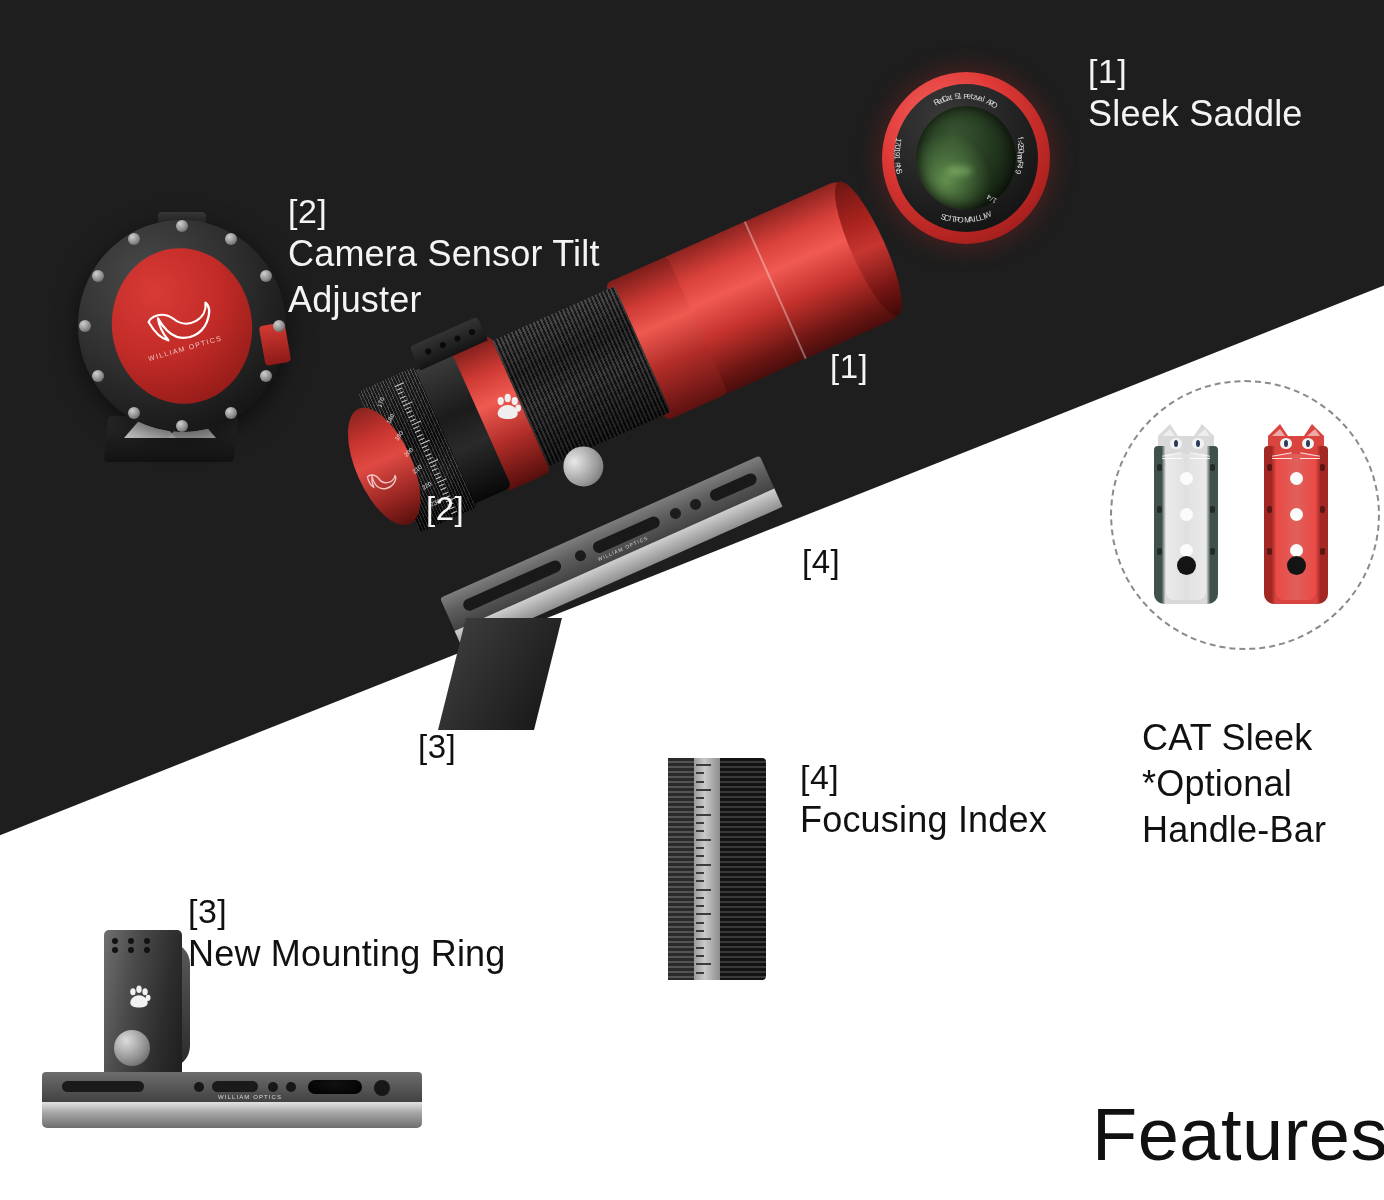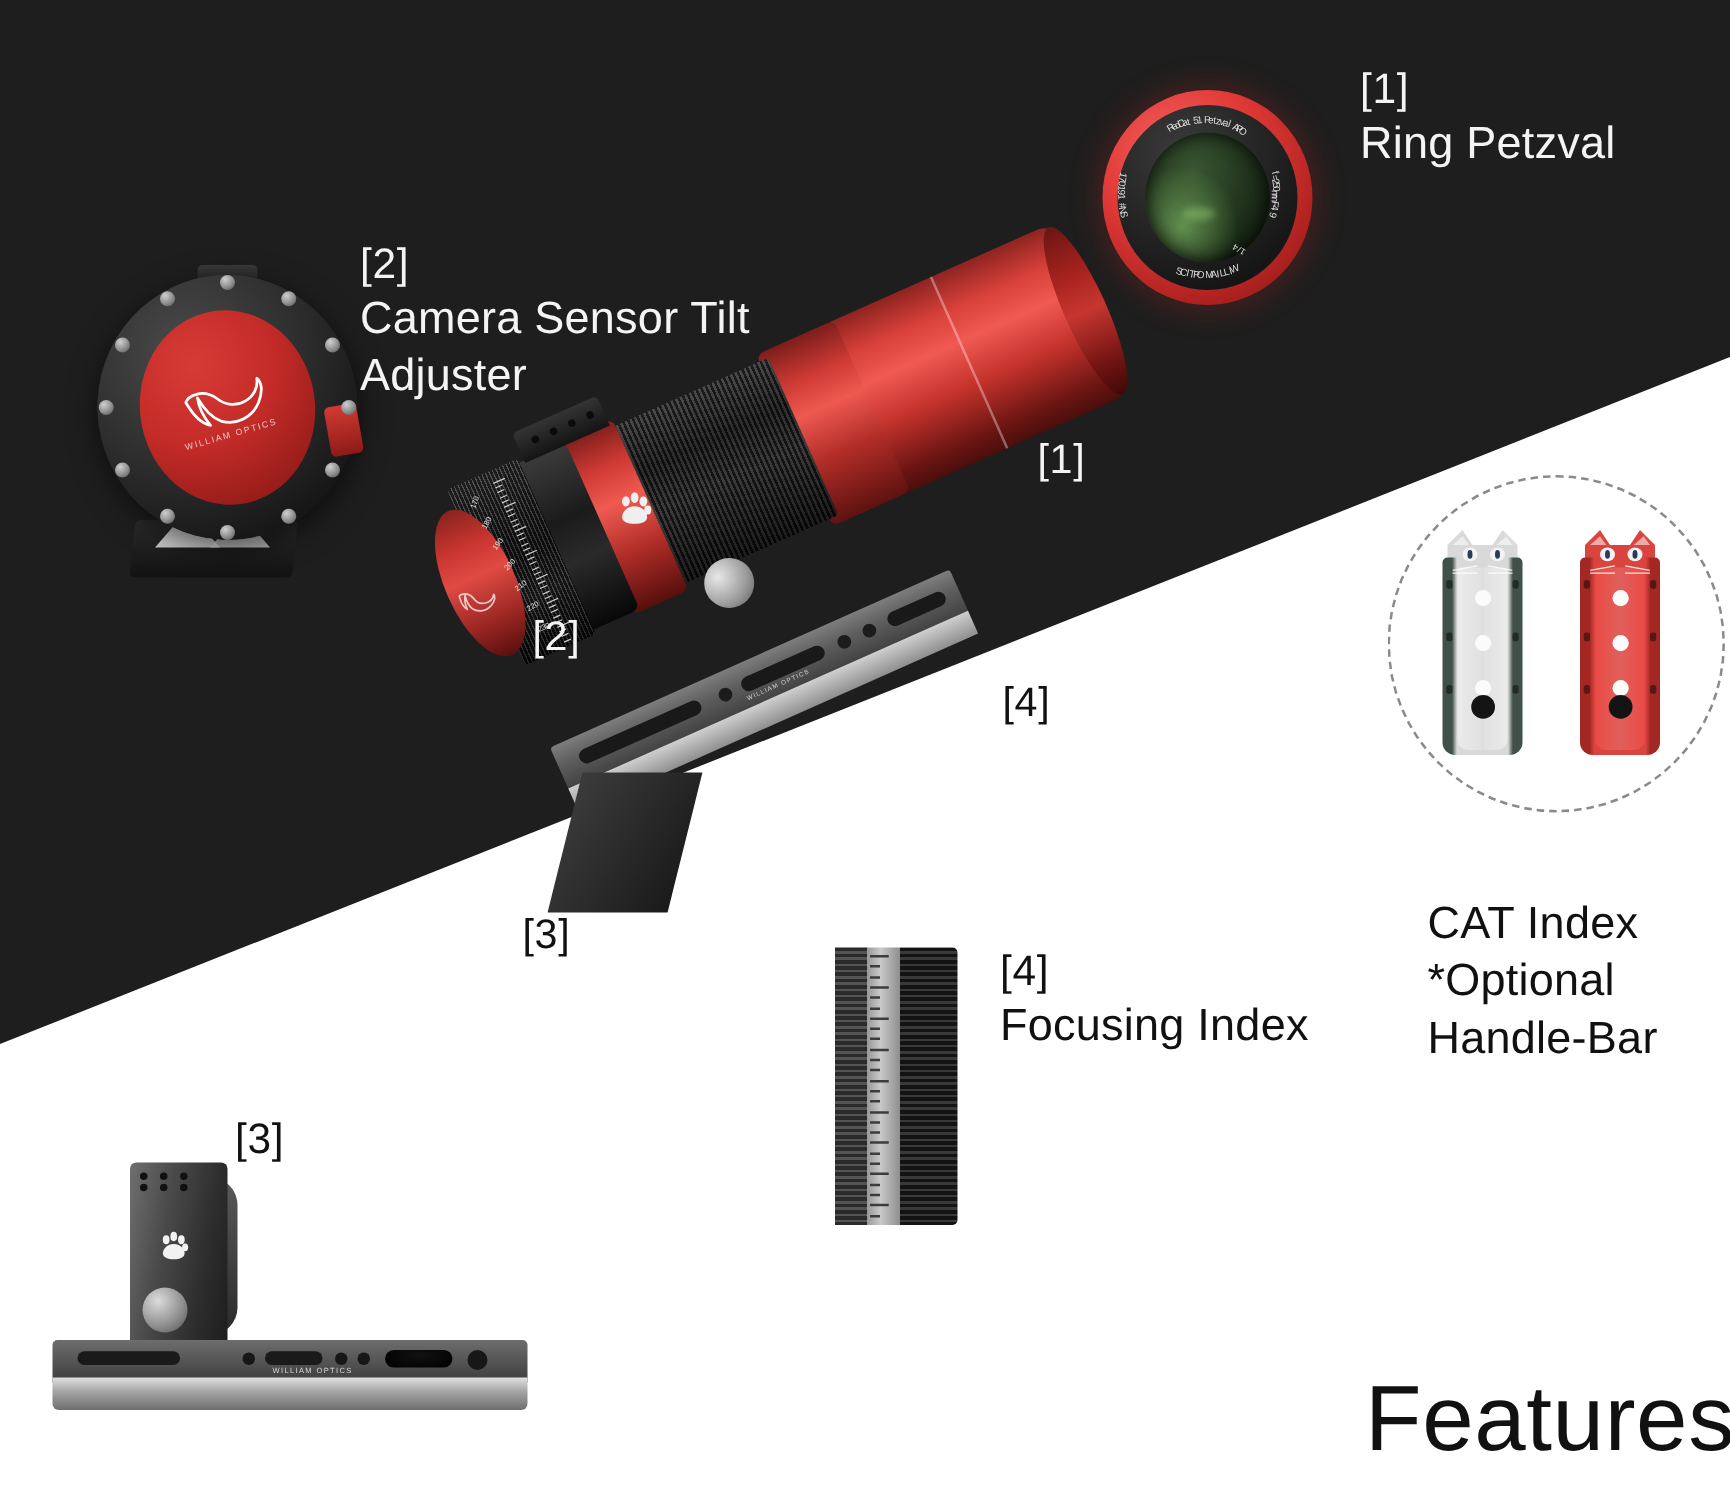--- a/index.html
+++ b/index.html
@@ -426,21 +426,21 @@
           <span style="position: absolute; left: 0px; top: 0px; transform: translate(-50%, -50%) translate(-14.47px, 60.29px) rotate(373.5deg); font-size: 8px;">I</span>
           <span style="position: absolute; left: 0px; top: 0px; transform: translate(-50%, -50%) translate(-17.61px, 59.45px) rotate(376.5deg); font-size: 8px;">C</span>
           <span style="position: absolute; left: 0px; top: 0px; transform: translate(-50%, -50%) translate(-20.7px, 58.44px) rotate(379.5deg); font-size: 8px;">S</span>
         </span>
       <span id="lens-mark" style="left: 50%; top: 50%; transform: translate(-50%, -50%) translate(34px, 50px) rotate(210deg); font-size: 7px;">1/4</span>
     </div>
   </div>
 
   <div class="callout" style="left:1088px;top:52px;">
     <div class="tagnum on-dark">[1]</div>
-    <div class="tagtext on-dark">Ring Petzval</div>
+    <div class="tagtext on-dark">Sleek Saddle</div>
   </div>
 
   <div class="tilt" style="left:72px;top:212px;">
     <div class="tilt-top"></div>
     <div class="tilt-foot"></div>
     <div class="tilt-vee"></div>
     <div class="tilt-vee2"></div>
     <div class="tilt-body"></div>
     <div class="tilt-knob"></div>
     <div class="tilt-disc">
@@ -620,21 +620,21 @@
         <div class="side-hole" style="left: 3px; top: 44px;"></div>
         <div class="side-hole" style="left: 56px; top: 44px;"></div>
         <div class="side-hole" style="left: 3px; top: 86px;"></div>
         <div class="side-hole" style="left: 56px; top: 86px;"></div>
         <div class="side-hole" style="left: 3px; top: 128px;"></div>
         <div class="side-hole" style="left: 56px; top: 128px;"></div>
       </div>
   </div>
 
   <div class="callout" style="left:1142px;top:715px;">
-    <div class="tagtext on-light">CAT Index</div>
+    <div class="tagtext on-light">CAT Sleek</div>
     <div class="tagtext on-light">*Optional</div>
     <div class="tagtext on-light">Handle-Bar</div>
   </div>
 
   <div class="focindex">
     <div class="fi-left"></div>
     <div class="fi-scale" id="fi-scale">
         <div class="fi-tick" style="top: 6px; width: 15px;"></div>
         <div class="fi-tick" style="top: 14.3px; width: 8px;"></div>
         <div class="fi-tick" style="top: 22.6px; width: 8px;"></div>
@@ -699,15 +699,16 @@
         <div class="plate-bigslot" style="left:266px;width:54px;"></div>
         <div class="plate-hole" style="left:332px;width:16px;height:16px;top:8px;"></div>
         <div class="plate-brand">WILLIAM OPTICS</div>
       </div>
       <div class="plate-front"></div>
     </div>
   </div>
 
   <div class="callout" style="left:188px;top:892px;">
     <div class="tagnum on-light">[3]</div>
+    <div class="tagtext on-light">New Mounting Ring</div>
   </div>
 
 </div>
 
 </body></html>

